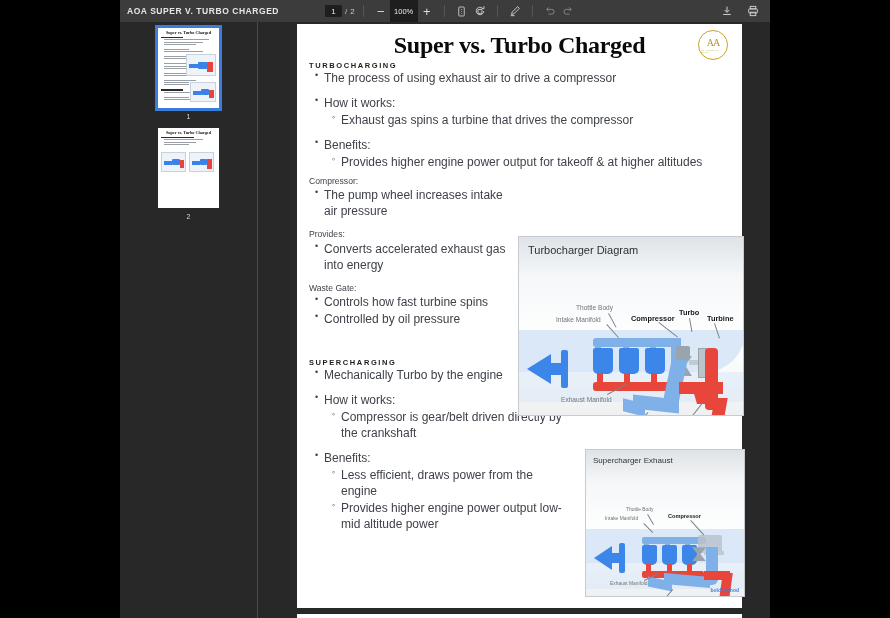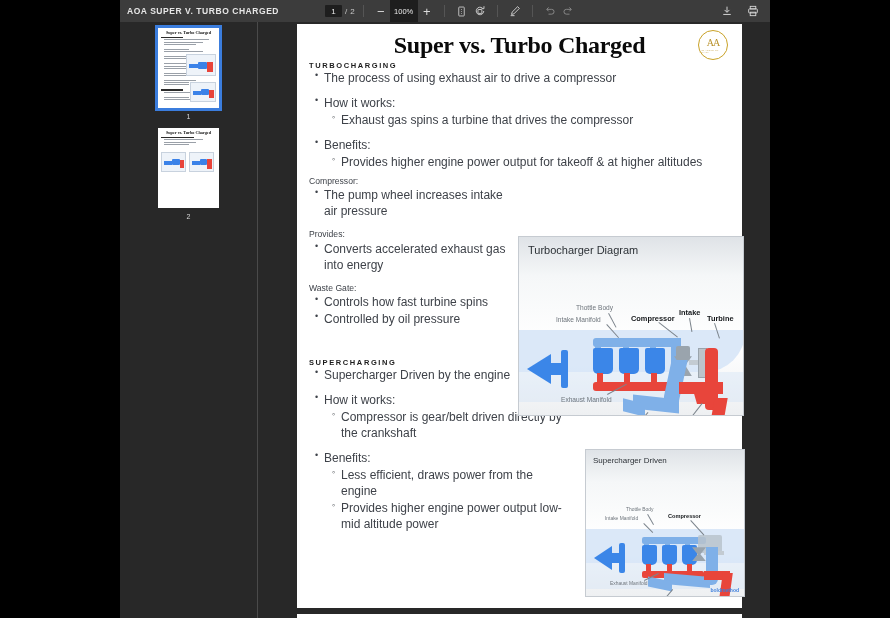--- a/index.html
+++ b/index.html
@@ -437,21 +437,21 @@
               <li class="b1">Controlled by oil pressure</li>
             </ul>
           </div>
 
           <div style="height:26px"></div>
 
           <div class="sec-head">SUPERCHARGING</div>
 
           <div style="width:268px">
             <ul class="l1">
-              <li class="b1">Supercharger Driven by the engine</li>
+              <li class="b1">Mechanically Turbo by the engine</li>
             </ul>
 
             <div class="gap"></div>
 
             <ul class="l1">
               <li class="b1">How it works:</li>
               <ul class="l2">
                 <li class="b2">Compressor is gear/belt driven directly by the crankshaft</li>
               </ul>
             </ul>
@@ -506,41 +506,41 @@
               <div class="pipe-blue" style="left:104px;top:129px;width:22px;height:13px;transform:skewY(14deg);"></div>
 
               <div class="pipe-red" style="left:160px;top:110px;width:44px;height:12px;"></div>
               <div class="pipe-red" style="left:176px;top:118px;width:20px;height:14px;transform:skewX(16deg);"></div>
               <div class="pipe-red" style="left:186px;top:76px;width:13px;height:62px;border-radius:4px;"></div>
               <div class="pipe-red" style="left:192px;top:126px;width:13px;height:42px;transform:skewX(-10deg);border-radius:0 0 4px 4px;"></div>
 
               <div class="lbl" style="left:57px;top:32px;font-size:6.6px;">Thottle Body</div>
               <div class="lbl" style="left:37px;top:44px;font-size:6.6px;">Intake Manifold</div>
               <div class="lbl dark" style="left:112px;top:42px;font-size:7.4px;">Compressor</div>
-              <div class="lbl dark" style="left:160px;top:36px;font-size:7.4px;">Intake</div>
+              <div class="lbl dark" style="left:160px;top:36px;font-size:7.4px;">Turbo</div>
               <div class="lbl dark" style="left:188px;top:42px;font-size:7.4px;">Turbine</div>
               <div class="lbl" style="left:42px;top:124px;font-size:6.6px;">Exhaust Manifold</div>
               <div class="lbl" style="left:96px;top:152px;font-size:6.6px;">Air Intake</div>
               <div class="lbl" style="left:138px;top:152px;font-size:6.6px;">Waste Gate</div>
               <div class="lbl" style="left:152px;top:166px;font-size:6.6px;">Exhaust Pipe</div>
 
               <div class="lead" style="left:90px;top:41px;width:16px;transform:rotate(62deg);"></div>
               <div class="lead" style="left:88px;top:52px;width:18px;transform:rotate(48deg);"></div>
               <div class="lead" style="left:140px;top:50px;width:24px;transform:rotate(38deg);"></div>
               <div class="lead" style="left:171px;top:46px;width:14px;transform:rotate(80deg);"></div>
               <div class="lead" style="left:196px;top:51px;width:16px;transform:rotate(72deg);"></div>
               <div class="lead" style="left:88px;top:122px;width:22px;transform:rotate(-28deg);"></div>
               <div class="lead" style="left:118px;top:152px;width:16px;transform:rotate(-48deg);"></div>
               <div class="lead" style="left:168px;top:150px;width:24px;transform:rotate(-52deg);"></div>
               <div class="lead" style="left:196px;top:166px;width:16px;transform:rotate(-36deg);"></div>
             </div>
           </div>
 
           <div class="diagram" id="super-diagram">
-            <div class="dgm-title">Supercharger Driven</div>
+            <div class="dgm-title">Supercharger Exhaust</div>
             <div class="dgm-stage">
               <div class="band" style="left:0;top:44px;width:160px;height:34px;"></div>
               <div class="band" style="left:0;top:78px;width:160px;height:26px;opacity:.45;"></div>
 
               <div class="nose" style="left:6px;top:56px;">
                 <svg width="38" height="34" viewBox="0 0 38 34">
                   <polygon points="2,17 20,5 20,29" fill="#3b86e8"></polygon>
                   <rect x="20" y="12" width="9" height="10" fill="#3b86e8"></rect>
                   <rect x="27" y="2" width="6" height="30" rx="2" fill="#3b86e8"></rect>
                 </svg>

